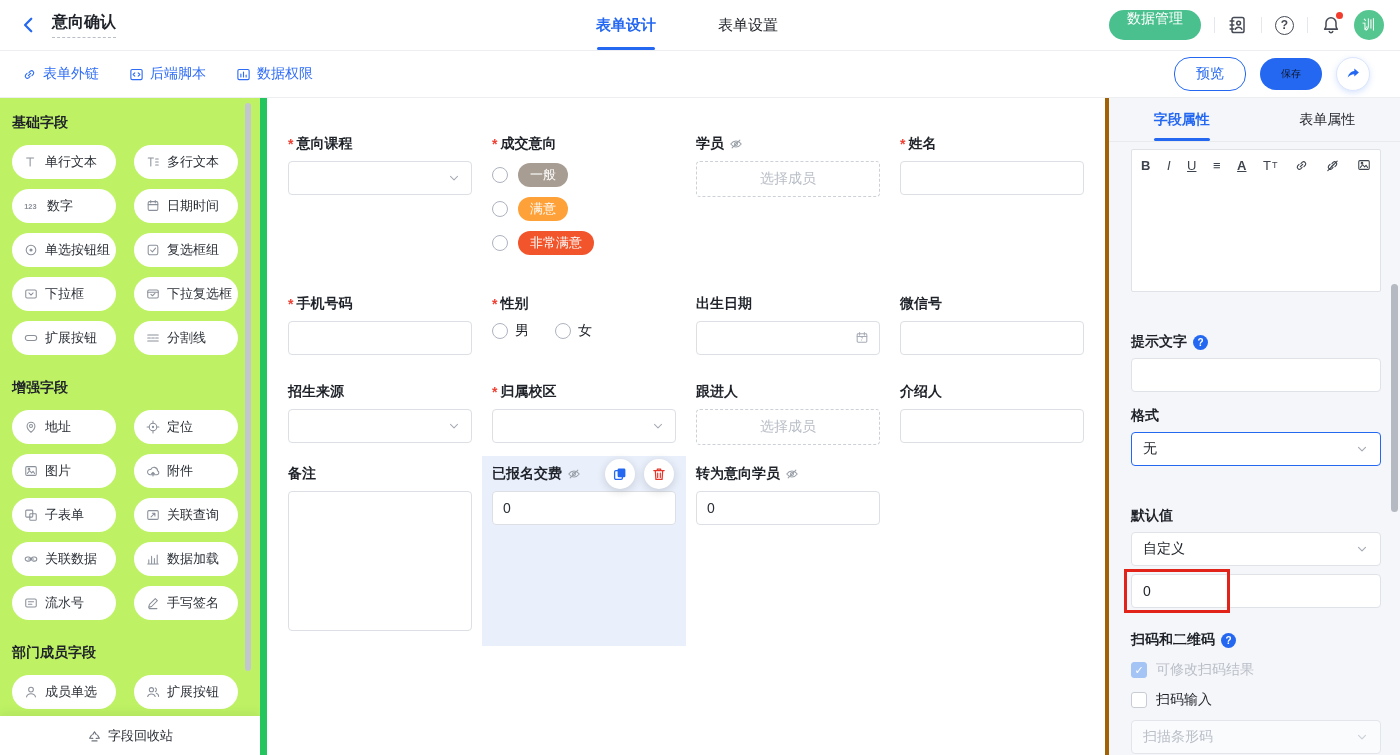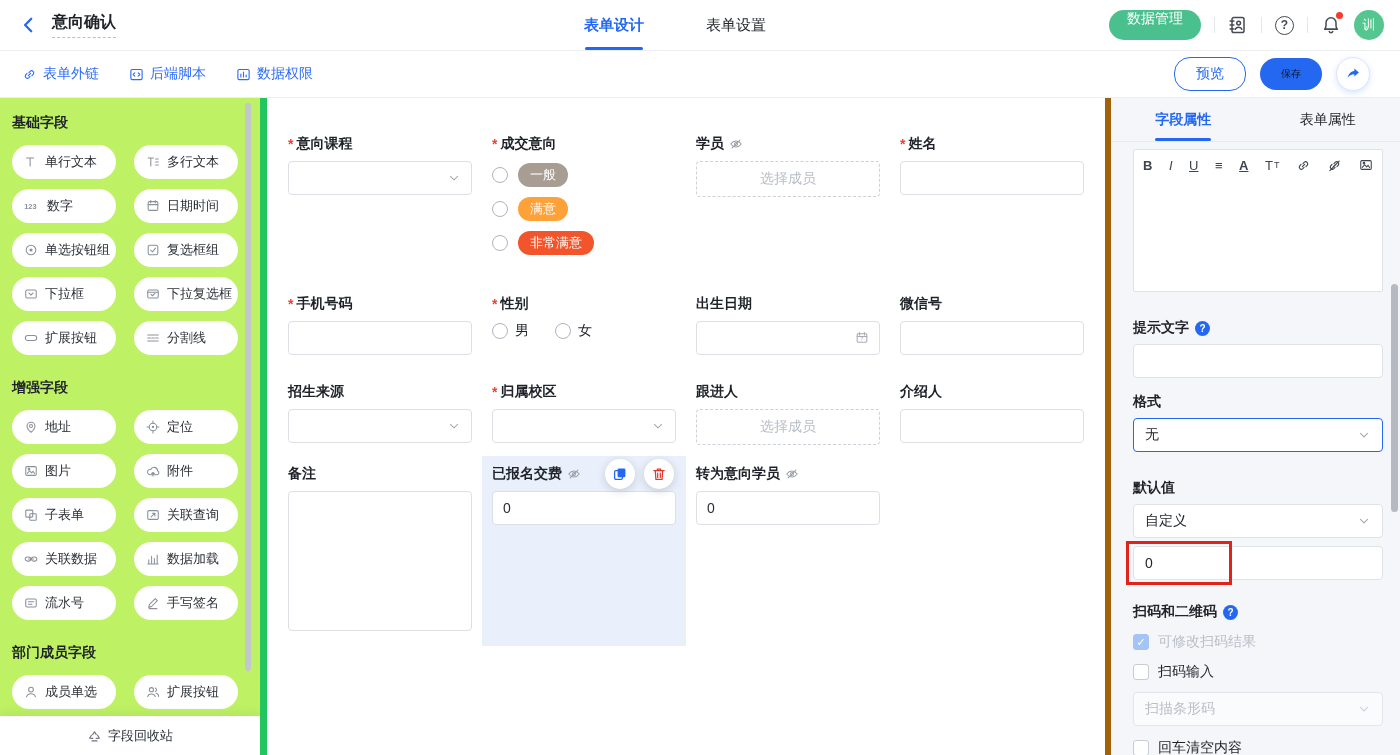--- a/index.html
+++ b/index.html
@@ -4,21 +4,21 @@
 <style>
   html,body{margin:0;padding:0;width:1400px;height:755px;overflow:hidden;background:#fff;
     font-family:"Liberation Sans","DejaVu Sans",sans-serif;color:#1f2329;-webkit-font-smoothing:antialiased}
   .app{position:relative;width:1400px;height:631px}
   svg{display:block}
   
   .hdr{position:relative;height:50px;background:#fff;border-bottom:1px solid #eceef1;display:flex;align-items:center}
   .back{margin-left:20px;color:#2468f2;cursor:pointer}
   .title-wrap{margin-left:14px;padding-bottom:4px;border-bottom:1px dashed #b9bec7}
   .title{font-size:16px;font-weight:700}
-  .hdr-tabs{position:absolute;left:584px;top:0;height:50px;display:flex;gap:62px}
+  .hdr-tabs{position:absolute;left:596px;top:0;height:50px;display:flex;gap:62px}
   .htab{position:relative;display:flex;align-items:center;font-size:15px;cursor:pointer}
   .htab.active{color:#2468f2;font-weight:600}
   .htab.active::after{content:"";position:absolute;left:50%;transform:translateX(-50%);bottom:0;width:58px;height:3px;background:#2468f2;border-radius:2px}
   .hdr-right{position:absolute;right:16px;top:0;height:50px;display:flex;align-items:center;gap:13px}
   .pill-green{height:30px;padding:0 18px;border-radius:15px;background:#49c08d;color:#fff;font-size:14px;display:flex;cursor:pointer}
   .vdiv{width:1px;height:16px;background:#e4e7eb}
   .hicon{color:#454a54;cursor:pointer;position:relative;display:flex}
   .help-circle{width:19px;height:19px;border:1.5px solid #454a54;border-radius:50%;display:flex;align-items:center;justify-content:center;font-size:12px;font-weight:700;box-sizing:border-box}
   .help-circle::after{content:"?"}
   .bell-dot{position:absolute;right:-2px;top:-3px;width:7px;height:7px;border-radius:50%;background:#f23c2e}
@@ -58,21 +58,21 @@
   .member{height:36px;background:#fff;border:1px dashed #ccd0d7;border-radius:4px;display:flex;align-items:center;justify-content:center;font-size:14px;color:#b9bec7;box-sizing:border-box}
   .txa{height:140px;background:#fff;border:1px solid #dcdfe4;border-radius:4px;box-sizing:border-box}
   .rt-row{display:flex;align-items:center;gap:10px;margin-top:6px;height:28px}
   .radio{width:16px;height:16px;border:1px solid #adb3c0;border-radius:50%;background:#fff;box-sizing:border-box;flex:none}
   .tag{height:24px;border-radius:12px;padding:0 12px;display:flex;align-items:center;color:#fff;font-size:13px}
   .ri-row{display:flex;align-items:center;gap:26px;height:34px;margin-top:7px}
   .ri-item{display:flex;align-items:center;gap:7px;font-size:14px}
   .fld-actions{position:absolute;top:3px;right:12px;display:flex;gap:9px}
   .act-btn{width:30px;height:30px;border-radius:50%;background:#fff;box-shadow:0 2px 8px rgba(31,35,41,.18);display:flex;align-items:center;justify-content:center;cursor:pointer}
   
-  .panel{position:relative;width:295px;background:#f5f6fa;border-left:6px solid #a16207;box-sizing:border-box}
+  .panel{position:relative;width:295px;background:#f5f6fa;border-left:4px solid #a16207;box-sizing:border-box}
   .p-tabs{display:flex;height:43px;border-bottom:1px solid #e8eaee}
   .ptab{position:relative;flex:1;display:flex;align-items:center;justify-content:center;font-size:14px;cursor:pointer}
   .ptab.active{color:#2468f2;font-weight:600}
   .ptab.active::after{content:"";position:absolute;bottom:0;left:50%;transform:translateX(-50%);width:56px;height:3px;background:#2468f2;border-radius:2px}
   .p-body{padding:7px 22px 0;width:250px;box-sizing:content-box}
   .editor{height:143px;background:#fff;border:1px solid #dfe2e7;border-radius:2px;box-sizing:border-box}
   .ed-toolbar{height:26px;display:flex;align-items:center;justify-content:space-between;padding:2px 9px 0;color:#3e444d;font-size:13px}
   .ed-it{cursor:pointer;display:flex;align-items:center}
   .ed-b{font-weight:700}.ed-i{font-style:italic}.ed-u{text-decoration:underline}.ed-a{text-decoration:underline;font-weight:600}
   .ed-t small{font-size:9px;margin-left:1px}
@@ -85,21 +85,21 @@
   .pinp.disabled{background:#fafbfd;border-color:#e2e5ea;color:#b9bec7}
   .pinp.disabled .chev{color:#ccd0d7}
   .wrap0{position:relative;margin-top:8px}
   .annot{position:absolute;left:-7px;top:-5px;width:100px;height:38px;border:3px solid #e2231a;pointer-events:none}
   .cb-row{display:flex;align-items:center;gap:9px;font-size:14px;height:18px}
   .cb{width:16px;height:16px;background:#fff;border:1px solid #c8ccd4;border-radius:3px;box-sizing:border-box;flex:none;cursor:pointer}
   .cb.checked{background:#a5c4f6;border-color:#a5c4f6;color:#fff;display:flex;align-items:center;justify-content:center;font-size:11px}
   .cb.checked::after{content:"✓"}
   .cb-row.disabled{color:#b9bec7}
   .p-scrollbar{position:absolute;right:2px;top:186px;width:7px;height:228px;border-radius:4px;background:#b4b9c2}
-  .mt26{margin-top:26px}.mt22{margin-top:22px}.mt14{margin-top:14px}.mt12{margin-top:12px}.mt11{margin-top:11px}.mt13{margin-top:13px}.mt6{margin-top:6px}
+  .mt26{margin-top:40px}.mt22{margin-top:22px}.mt14{margin-top:14px}.mt12{margin-top:12px}.mt11{margin-top:11px}.mt13{margin-top:13px}.mt6{margin-top:6px}
 </style>
 </head>
 <body>
 
 <div class="app">
 
   <div class="hdr">
     <span class="back">
       <svg width="18" height="18" viewBox="0 0 16 16" fill="none" stroke="currentColor" stroke-width="2" stroke-linecap="round" stroke-linejoin="round">
           <path d="M10 2.5 4.5 8 10 13.5"></path>

